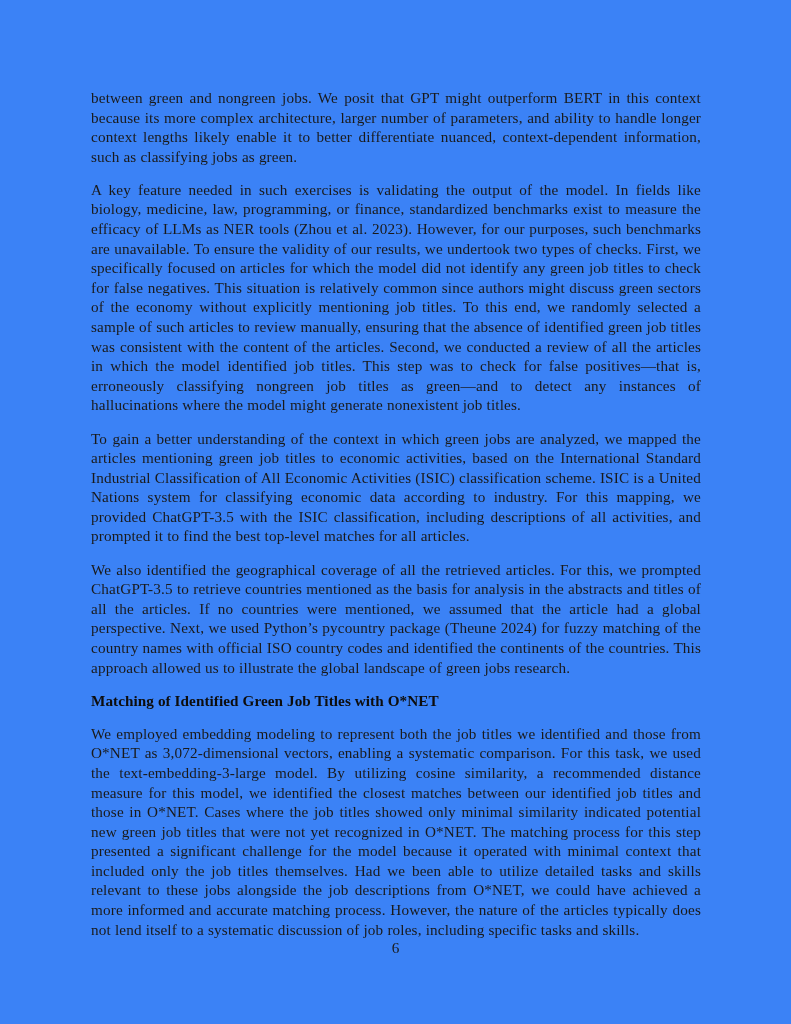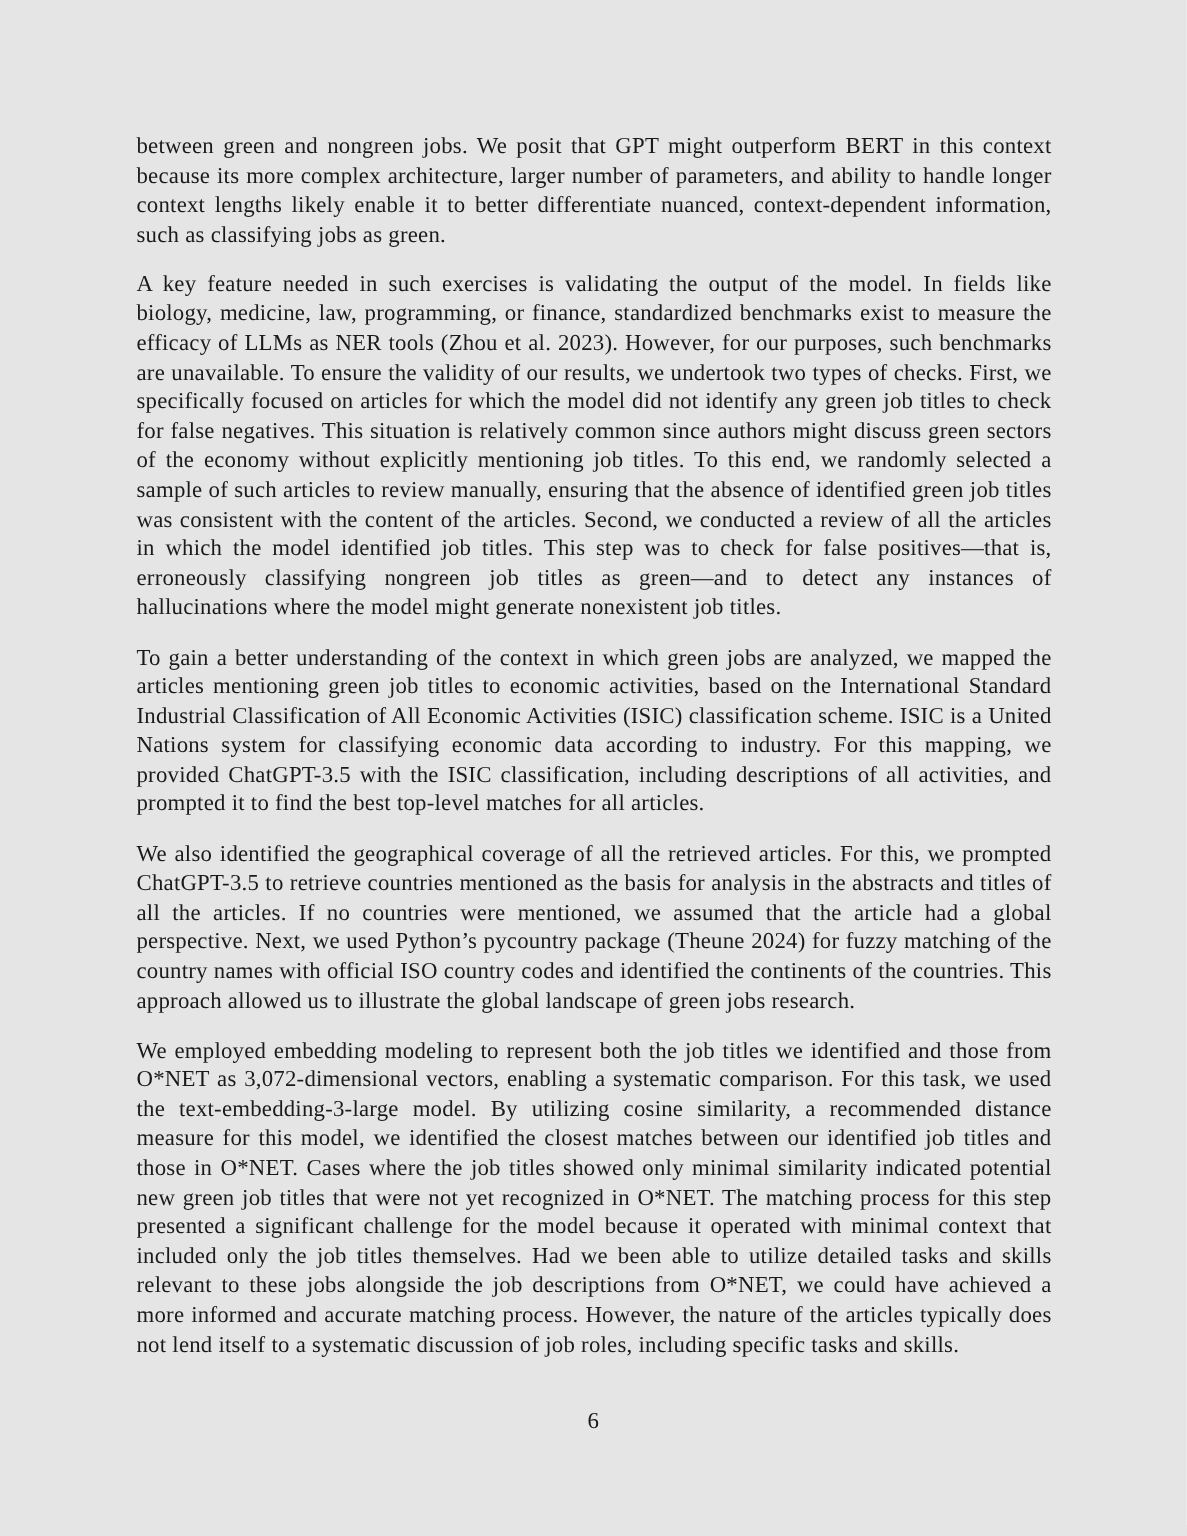--- a/index.html
+++ b/index.html
@@ -14,21 +14,21 @@
     font-family: "Liberation Serif", "DejaVu Serif", serif;
     color: #111111;
     -webkit-font-smoothing: antialiased;
     overflow: hidden;
   }
 
   .page {
     position: relative;
     width: 791px;
     height: 1024px;
-    background: #e5e5e5;
+    background: #3b82f6;
     box-sizing: border-box;
   }
 
   .content {
     position: absolute;
     left: 91px;
     top: 88px;
     width: 610px;
   }
 
@@ -77,20 +77,21 @@
   <div class="content">
 
     <p class="para">between green and nongreen jobs. We posit that GPT might outperform BERT in this context because its more complex architecture, larger number of parameters, and ability to handle longer context lengths likely enable it to better differentiate nuanced, context-dependent information, such as classifying jobs as green.</p>
 
     <p class="para">A key feature needed in such exercises is validating the output of the model. In fields like biology, medicine, law, programming, or finance, standardized benchmarks exist to measure the efficacy of LLMs as NER tools (Zhou et al. 2023). However, for our purposes, such benchmarks are unavailable. To ensure the validity of our results, we undertook two types of checks. First, we specifically focused on articles for which the model did not identify any green job titles to check for false negatives. This situation is relatively common since authors might discuss green sectors of the economy without explicitly mentioning job titles. To this end, we randomly selected a sample of such articles to review manually, ensuring that the absence of identified green job titles was consistent with the content of the articles. Second, we conducted a review of all the articles in which the model identified job titles. This step was to check for false positives—that is, erroneously classifying nongreen job titles as green—and to detect any instances of hallucinations where the model might generate nonexistent job titles.</p>
 
     <p class="para">To gain a better understanding of the context in which green jobs are analyzed, we mapped the articles mentioning green job titles to economic activities, based on the International Standard Industrial Classification of All Economic Activities (ISIC) classification scheme. ISIC is a United Nations system for classifying economic data according to industry. For this mapping, we provided ChatGPT-3.5 with the ISIC classification, including descriptions of all activities, and prompted it to find the best top-level matches for all articles.</p>
 
     <p class="para">We also identified the geographical coverage of all the retrieved articles. For this, we prompted ChatGPT-3.5 to retrieve countries mentioned as the basis for analysis in the abstracts and titles of all the articles. If no countries were mentioned, we assumed that the article had a global perspective. Next, we used Python’s pycountry package (Theune 2024) for fuzzy matching of the country names with official ISO country codes and identified the continents of the countries. This approach allowed us to illustrate the global landscape of green jobs research.</p>
 
+    <h2 class="section-heading">Matching of Identified Green Job Titles with O*NET</h2>
 
     <p class="para">We employed embedding modeling to represent both the job titles we identified and those from O*NET as 3,072-dimensional vectors, enabling a systematic comparison. For this task, we used the text-embedding-3-large model. By utilizing cosine similarity, a recommended distance measure for this model, we identified the closest matches between our identified job titles and those in O*NET. Cases where the job titles showed only minimal similarity indicated potential new green job titles that were not yet recognized in O*NET. The matching process for this step presented a significant challenge for the model because it operated with minimal context that included only the job titles themselves. Had we been able to utilize detailed tasks and skills relevant to these jobs alongside the job descriptions from O*NET, we could have achieved a more informed and accurate matching process. However, the nature of the articles typically does not lend itself to a systematic discussion of job roles, including specific tasks and skills.</p>
 
   </div>
 
   <div class="page-number">6</div>
 
 </div>
 
 </body></html>

